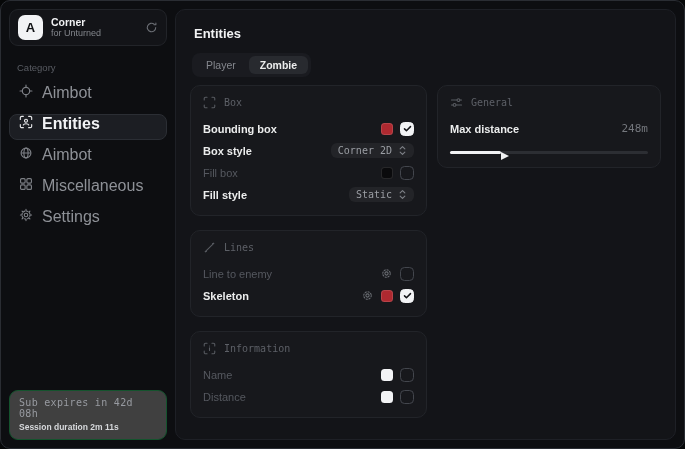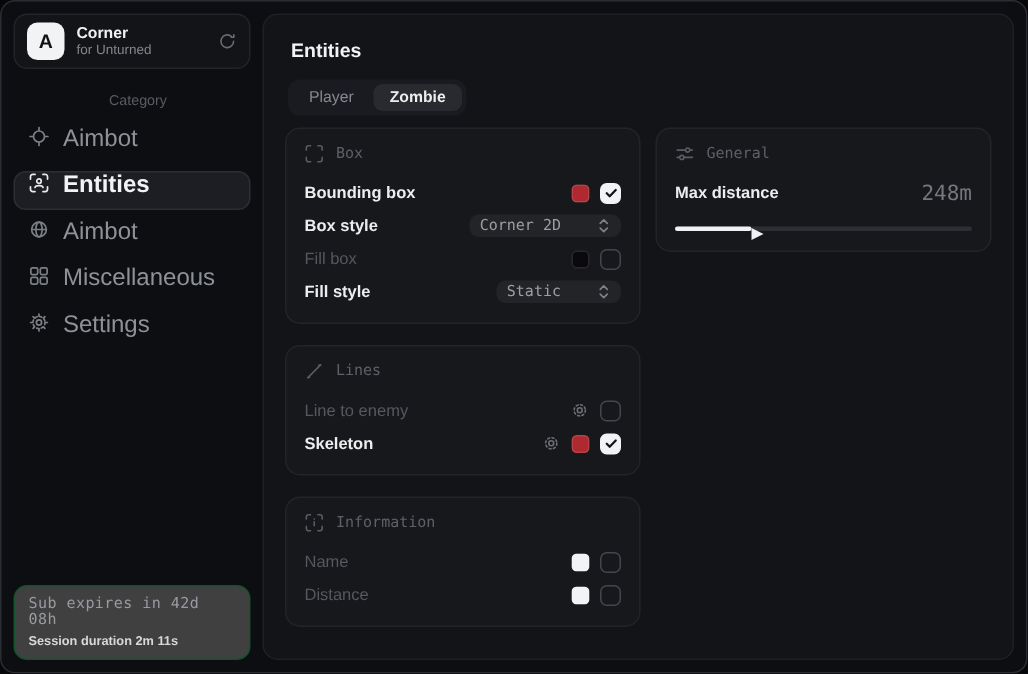--- a/index.html
+++ b/index.html
@@ -39,21 +39,20 @@
     color: #101114; font-weight: bold; font-size: 13px;
   }
   .brand-text { flex: 1; line-height: 1.15; }
   .brand-name { color: #f0f1f3; font-size: 10.5px; font-weight: bold; }
   .brand-sub { color: #83868c; font-size: 9px; }
   .brand-action { color: #6b6e74; display: flex; align-items: center; cursor: pointer; }
 
   .category-label {
     color: #595c63; font-size: 9.5px;
     margin: 16px 0 10px 8px;
-    text-align: center;
   }
   .nav { display: flex; flex-direction: column; gap: 5px; }
   .nav-item {
     height: 26px; border-radius: 8px;
     display: flex; align-items: flex-start; gap: 9px;
     padding: 0 9px;
     color: #8e9197; font-size: 16px;
     border: 1px solid transparent;
     cursor: pointer;
   }
@@ -140,21 +139,21 @@
   }
   .checkbox {
     width: 14px; height: 14px; border-radius: 4.5px;
     border: 1.4px solid #43464d;
     cursor: pointer;
     display: flex; align-items: center; justify-content: center;
   }
   .checkbox.checked { background: #f2f3f5; border-color: #f2f3f5; color: #131418; }
 
   .dropdown {
-    display: flex; align-items: center; gap: 24px;
+    display: flex; align-items: center; gap: 6px;
     background: #232428;
     border-radius: 6px;
     padding: 2px 7px;
     color: #9b9ea4; font-size: 10px;
     cursor: pointer;
   }
   .dropdown .dd-icon { display: flex; align-items: center; color: #7e8187; }
 
   .gear-btn { display: flex; align-items: center; color: #6b6e74; cursor: pointer; }
 
@@ -167,21 +166,21 @@
     position: absolute; top: 4px; left: 0; height: 2.5px;
     background: #f0f1f3; border-radius: 2px;
   }
   .slider-thumb {
     position: absolute; top: 0.5px; right: -8px;
     width: 0; height: 0;
     border-top: 4.5px solid transparent;
     border-bottom: 4.5px solid transparent;
     border-left: 8px solid #f0f1f3;
   }
-  .value-label { color: #74777d; font-size: 14px; }
+  .value-label { color: #74777d; font-size: 11px; }
 </style>
 </head>
 <body>
 
 <div class="window">
 
   <div class="sidebar">
 
     <div class="brand-card">
       <div class="logo">A</div>

